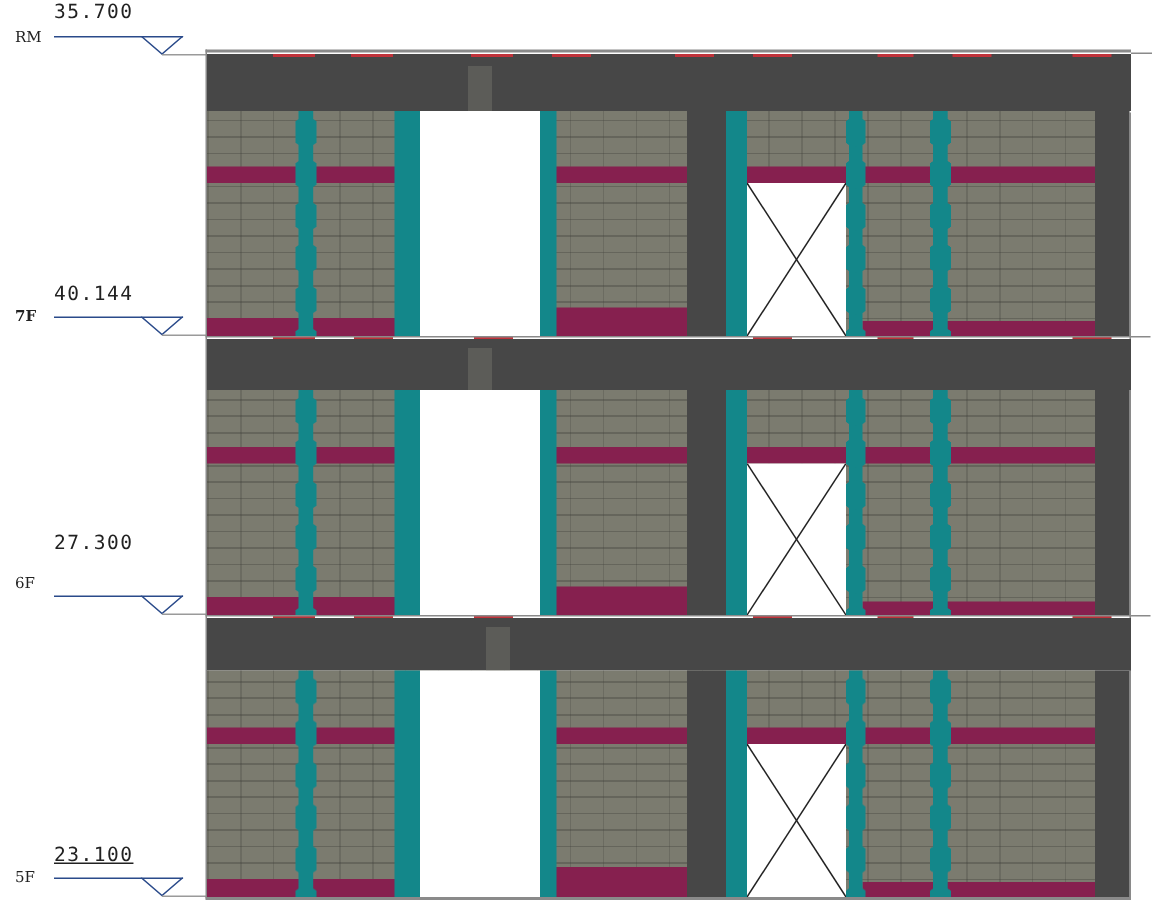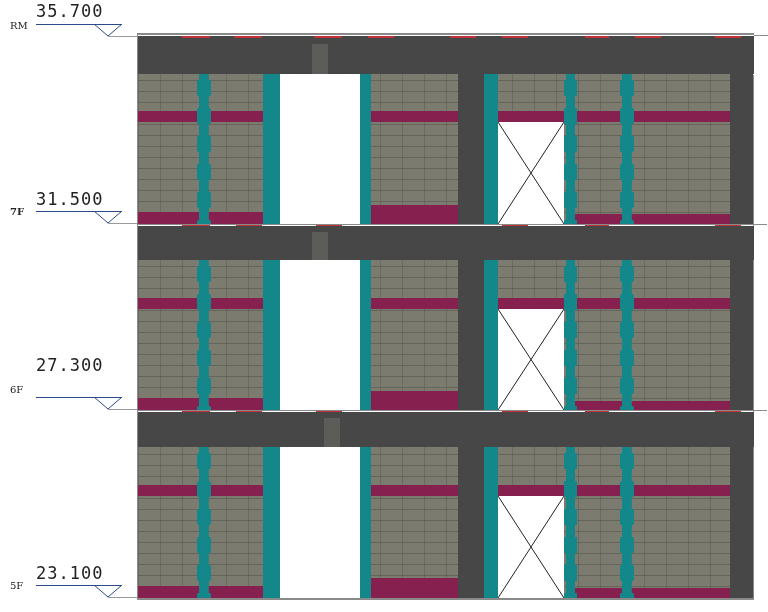--- a/index.html
+++ b/index.html
@@ -1,18 +1,18 @@
 <!DOCTYPE html>
 <html><head>
 <meta charset="utf-8">
 <style>
   html, body { margin: 0; padding: 0; background: #ffffff; }
   body { width: 768px; height: 612px; position: relative; overflow: hidden; font-family: "DejaVu Sans Mono", monospace; }
   .abs { position: absolute; }
-  .level-label { position: absolute; font-family: "DejaVu Sans Mono", monospace; font-size: 17px; color: #222; letter-spacing: 1px; }
+  .level-label { position: absolute; font-family: "DejaVu Sans Mono", monospace; font-size: 13px; color: #222; letter-spacing: 1px; }
   .floor-tag { position: absolute; font-family: "DejaVu Serif", serif; font-size: 10px; color: #222; }
   .level-line { position: absolute; height: 1px; background: #2a4a8a; }
   .ext-line { position: absolute; height: 1px; background: #9a9a9a; }
   .beam { position: absolute; background: #474747; }
   .brick { position: absolute; background-color: #7b7b6f;
     background-image:
       repeating-linear-gradient(0deg, rgba(60,60,55,0.35) 0 1px, transparent 1px 11px),
       repeating-linear-gradient(90deg, rgba(60,60,55,0.25) 0 1px, transparent 1px 22px);
   }
   .magenta { position: absolute; background: #86204f; }
@@ -35,41 +35,41 @@
   <span class="level-label" style="left:36px;top:1px;">35.700</span>
   <span class="floor-tag" style="left:10px;top:20px;">RM</span>
   <div class="level-line" style="left:36px;top:24px;width:86px;"></div>
   <svg class="abs" style="left:93px;top:24px;" width="30" height="13">
       <polyline points="1,0 15,12 29,0" fill="none" stroke="#2a4a8a" stroke-width="1"></polyline>
     </svg>
   <div class="ext-line" style="left:108px;top:36px;width:30px;"></div>
 </div>
 
 <div>
-  <span class="level-label" style="left:36px;top:189px;">31.500</span>
+  <span class="level-label" style="left:36px;top:189px;">40.144</span>
   <span class="floor-tag" style="left:10px;top:206px;font-weight:bold;">7F</span>
   <div class="level-line" style="left:36px;top:211px;width:86px;"></div>
   <svg class="abs" style="left:93px;top:211px;" width="30" height="13">
       <polyline points="1,0 15,12 29,0" fill="none" stroke="#2a4a8a" stroke-width="1"></polyline>
     </svg>
   <div class="ext-line" style="left:108px;top:223px;width:30px;"></div>
 </div>
 
 <div>
   <span class="level-label" style="left:36px;top:355px;">27.300</span>
   <span class="floor-tag" style="left:10px;top:384px;">6F</span>
   <div class="level-line" style="left:36px;top:397px;width:86px;"></div>
   <svg class="abs" style="left:93px;top:397px;" width="30" height="13">
       <polyline points="1,0 15,12 29,0" fill="none" stroke="#2a4a8a" stroke-width="1"></polyline>
     </svg>
   <div class="ext-line" style="left:108px;top:409px;width:30px;"></div>
 </div>
 
 <div>
-  <span class="level-label" style="left:36px;top:563px;">23.100</span>
+  <span class="level-label" style="left:36px;top:563px;text-decoration:underline;">23.100</span>
   <span class="floor-tag" style="left:10px;top:580px;">5F</span>
   <div class="level-line" style="left:36px;top:585px;width:86px;"></div>
   <svg class="abs" style="left:93px;top:585px;" width="30" height="13">
       <polyline points="1,0 15,12 29,0" fill="none" stroke="#2a4a8a" stroke-width="1"></polyline>
     </svg>
   <div class="ext-line" style="left:108px;top:597px;width:30px;"></div>
 </div>
 
 <div>
 

